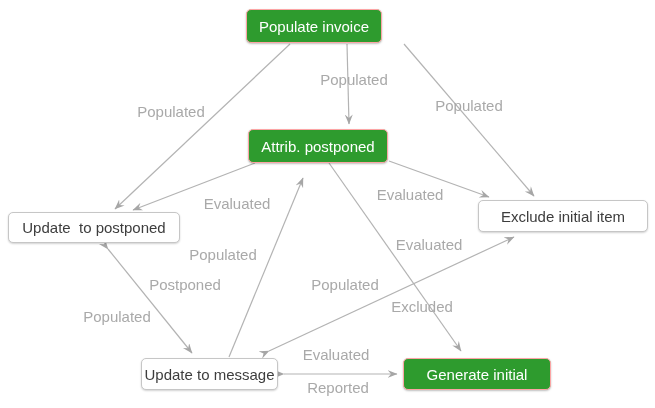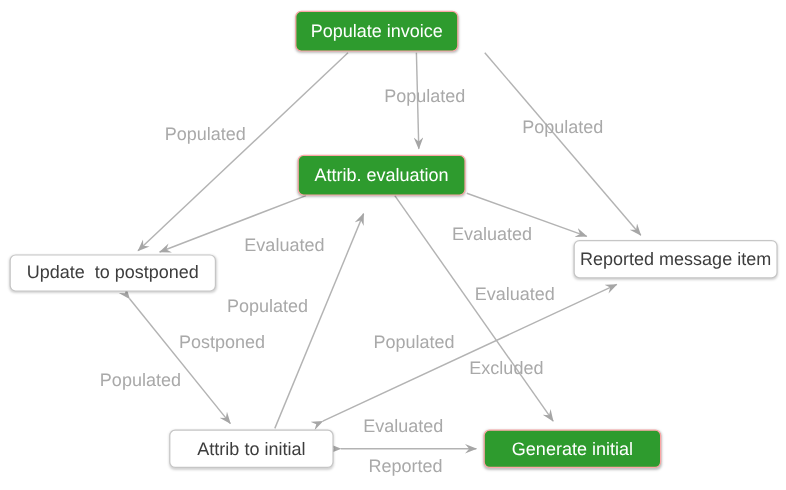--- a/index.html
+++ b/index.html
@@ -66,23 +66,23 @@
     <text class="edge-label" x="117" y="322" text-anchor="middle">Populated</text>
     <text class="edge-label" x="223" y="260" text-anchor="middle">Populated</text>
     <text class="edge-label" x="429" y="250" text-anchor="middle">Evaluated</text>
     <text class="edge-label" x="345" y="290" text-anchor="middle">Populated</text>
     <text class="edge-label" x="336" y="360" text-anchor="middle">Evaluated</text>
     <text class="edge-label" x="338" y="393" text-anchor="middle">Reported</text>
   </svg>
 
   <div class="node highlight" style="left:246px;top:9px;width:136px;height:34px;">Populate invoice</div>
 
-  <div class="node highlight" style="left:248px;top:129px;width:140px;height:34px;">Attrib. evaluation</div>
+  <div class="node highlight" style="left:248px;top:129px;width:140px;height:34px;">Attrib. postponed</div>
 
   <div class="node plain" style="left:8px;top:212px;width:172px;height:31px;">Update  to postponed</div>
 
-  <div class="node plain" style="left:478px;top:200px;width:170px;height:32px;">Reported message item</div>
+  <div class="node plain" style="left:478px;top:200px;width:170px;height:32px;">Exclude initial item</div>
 
-  <div class="node plain" style="left:141px;top:358px;width:137px;height:32px;">Attrib to initial</div>
+  <div class="node plain" style="left:141px;top:358px;width:137px;height:32px;">Update to message</div>
 
   <div class="node highlight" style="left:403px;top:358px;width:148px;height:32px;">Generate initial</div>
 
 </div>
 
 </body></html>

